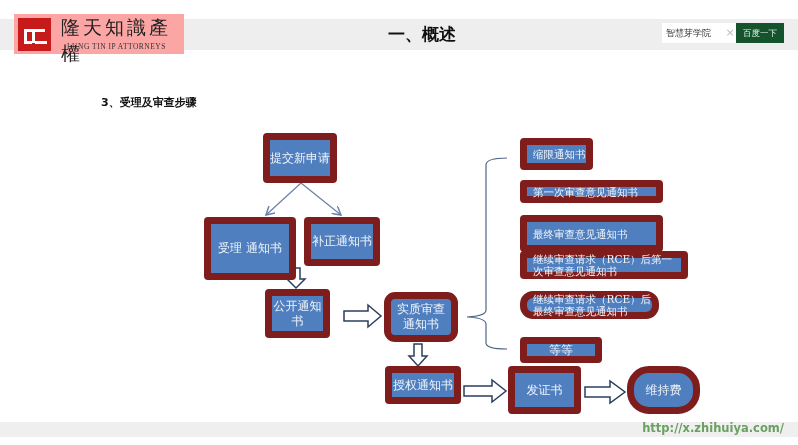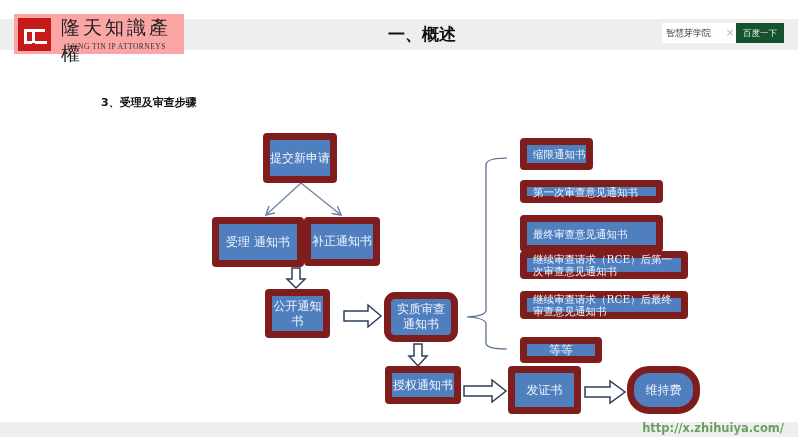--- a/index.html
+++ b/index.html
@@ -74,29 +74,29 @@
   <line x1="301" y1="183" x2="341" y2="215" stroke="#6c7fa6" stroke-width="1.2" marker-end="url(#ah)"></line>
   <path d="M292,268 L300,268 L300,279 L305,279 L296,288 L287,279 L292,279 Z" fill="#fff" stroke="#2d3f5e" stroke-width="1.5"></path>
   <path d="M344,311 L368,311 L368,305 L381,316 L368,327 L368,321 L344,321 Z" fill="#fff" stroke="#2d3f5e" stroke-width="1.5"></path>
   <path d="M414,344 L422,344 L422,356 L427,356 L418,366 L409,356 L414,356 Z" fill="#fff" stroke="#2d3f5e" stroke-width="1.5"></path>
   <path d="M464,386 L492,386 L492,380 L506,391 L492,402 L492,396 L464,396 Z" fill="#fff" stroke="#2d3f5e" stroke-width="1.5"></path>
   <path d="M585,387 L610,387 L610,381 L625,392 L610,403 L610,397 L585,397 Z" fill="#fff" stroke="#2d3f5e" stroke-width="1.5"></path>
   <path d="M507,158 Q486,158 486,165 L486,310 Q486,316 467,317 Q486,318 486,324 L486,343 Q486,349 507,349" fill="none" stroke="#4f6589" stroke-width="1.2"></path>
 </svg>
 
 <div class="box" style="left:263px;top:133px;width:74px;height:50px;">提交新申请</div>
-<div class="box" style="left:212px;top:217px;width:92px;height:50px;">受理 通知书</div>
+<div class="box" style="left:204px;top:217px;width:92px;height:63px;">受理 通知书</div>
 <div class="box" style="left:304px;top:217px;width:76px;height:49px;">补正通知书</div>
 <div class="box" style="left:265px;top:289px;width:65px;height:49px;">公开通知书</div>
 <div class="box" style="left:384px;top:292px;width:74px;height:50px;padding:0 6px;border-radius:11px;">实质审查通知书</div>
 <div class="box" style="left:385px;top:366px;width:76px;height:38px;">授权通知书</div>
 <div class="box" style="left:508px;top:366px;width:73px;height:48px;">发证书</div>
 <div class="box" style="left:627px;top:366px;width:73px;height:48px;border-radius:22px;">维持费</div>
 
 <div class="box left" style="left:520px;top:138px;width:73px;height:32px;">缩限通知书</div>
 <div class="box left" style="left:520px;top:180px;width:143px;height:23px;">第一次审查意见通知书</div>
 <div class="box left" style="left:520px;top:215px;width:143px;height:37px;">最终审查意见通知书</div>
 <div class="box left" style="left:520px;top:251px;width:168px;height:28px;">继续审查请求（RCE）后第一次审查意见通知书</div>
-<div class="box left" style="left:520px;top:291px;width:168px;height:28px;">继续审查请求（RCE）后最终审查意见通知书</div>
+<div class="box left" style="left:520px;top:291px;width:139px;height:28px;border-radius:13px;">继续审查请求（RCE）后最终审查意见通知书</div>
 <div class="box" style="left:520px;top:337px;width:82px;height:26px;">等等</div>
 
 <div class="bottombar"></div>
 <div class="url">http://x.zhihuiya.com/</div>
 
 </body></html>

